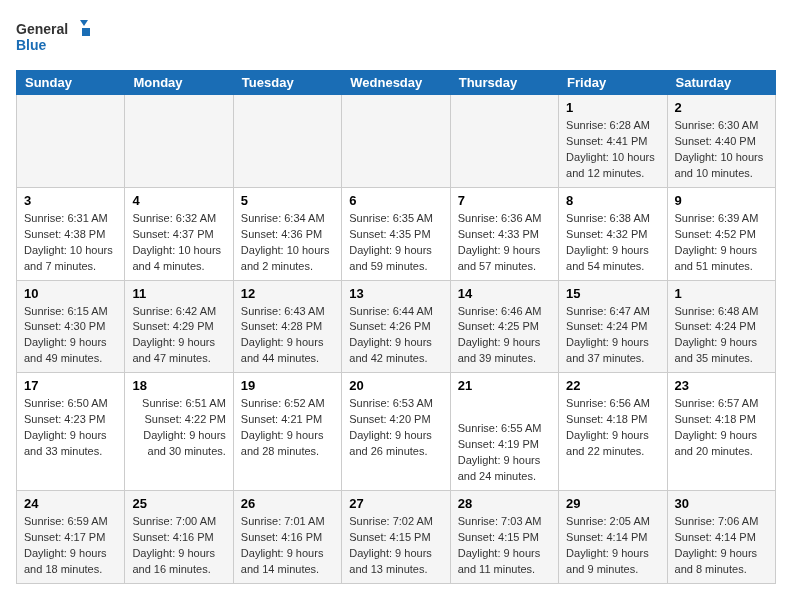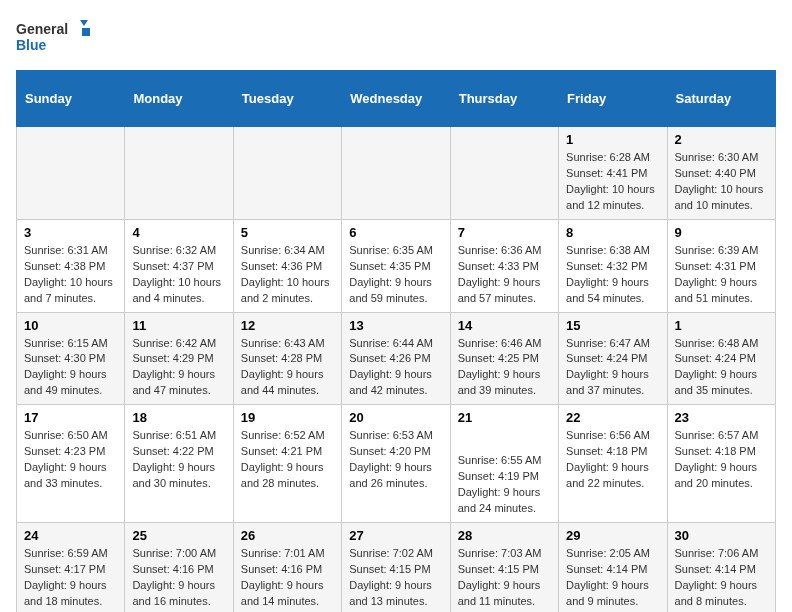--- a/index.html
+++ b/index.html
@@ -35,21 +35,21 @@
     }
     table {
       width: 100%;
       border-collapse: collapse;
       font-size: 11px;
     }
     thead tr th {
       background: #1a6db5;
       color: #fff;
       text-align: left;
-      padding: 20px 8px;
+      padding: 4px 8px;
       font-size: 13px;
       font-weight: bold;
       border: 1px solid #1a6db5;
     }
     tbody tr td {
       border: 1px solid #ccc;
       padding: 5px 7px;
       vertical-align: top;
       min-height: 70px;
       width: 14.28%;
@@ -157,21 +157,21 @@
         </td>
         <td>
           <span class="day-num">8</span>
           <div class="day-info" style="white-space: pre-line;">Sunrise: 6:38 AM
 Sunset: 4:32 PM
 Daylight: 9 hours and 54 minutes.</div>
         </td>
         <td>
           <span class="day-num">9</span>
           <div class="day-info" style="white-space: pre-line;">Sunrise: 6:39 AM
-Sunset: 4:31 PM
+Sunset: 4:52 PM
 Daylight: 9 hours and 51 minutes.</div>
         </td>
       </tr>
       <tr>
         <td>
           <span class="day-num">10</span>
           <div class="day-info" style="white-space: pre-line;">Sunrise: 6:15 AM
 Sunset: 4:30 PM
 Daylight: 9 hours and 49 minutes.</div>
         </td>
@@ -214,21 +214,21 @@
       </tr>
       <tr>
         <td>
           <span class="day-num">17</span>
           <div class="day-info" style="white-space: pre-line;">Sunrise: 6:50 AM
 Sunset: 4:23 PM
 Daylight: 9 hours and 33 minutes.</div>
         </td>
         <td>
           <span class="day-num">18</span>
-          <div class="day-info" style="white-space: pre-line;">Sunrise: 6:51 AM
+          <div class="day-info" style="white-space: pre-line; text-align: right;">Sunrise: 6:51 AM
 Sunset: 4:22 PM
 Daylight: 9 hours and 30 minutes.</div>
         </td>
         <td>
           <span class="day-num">19</span>
           <div class="day-info" style="white-space: pre-line;">Sunrise: 6:52 AM
 Sunset: 4:21 PM
 Daylight: 9 hours and 28 minutes.</div>
         </td>
         <td>

